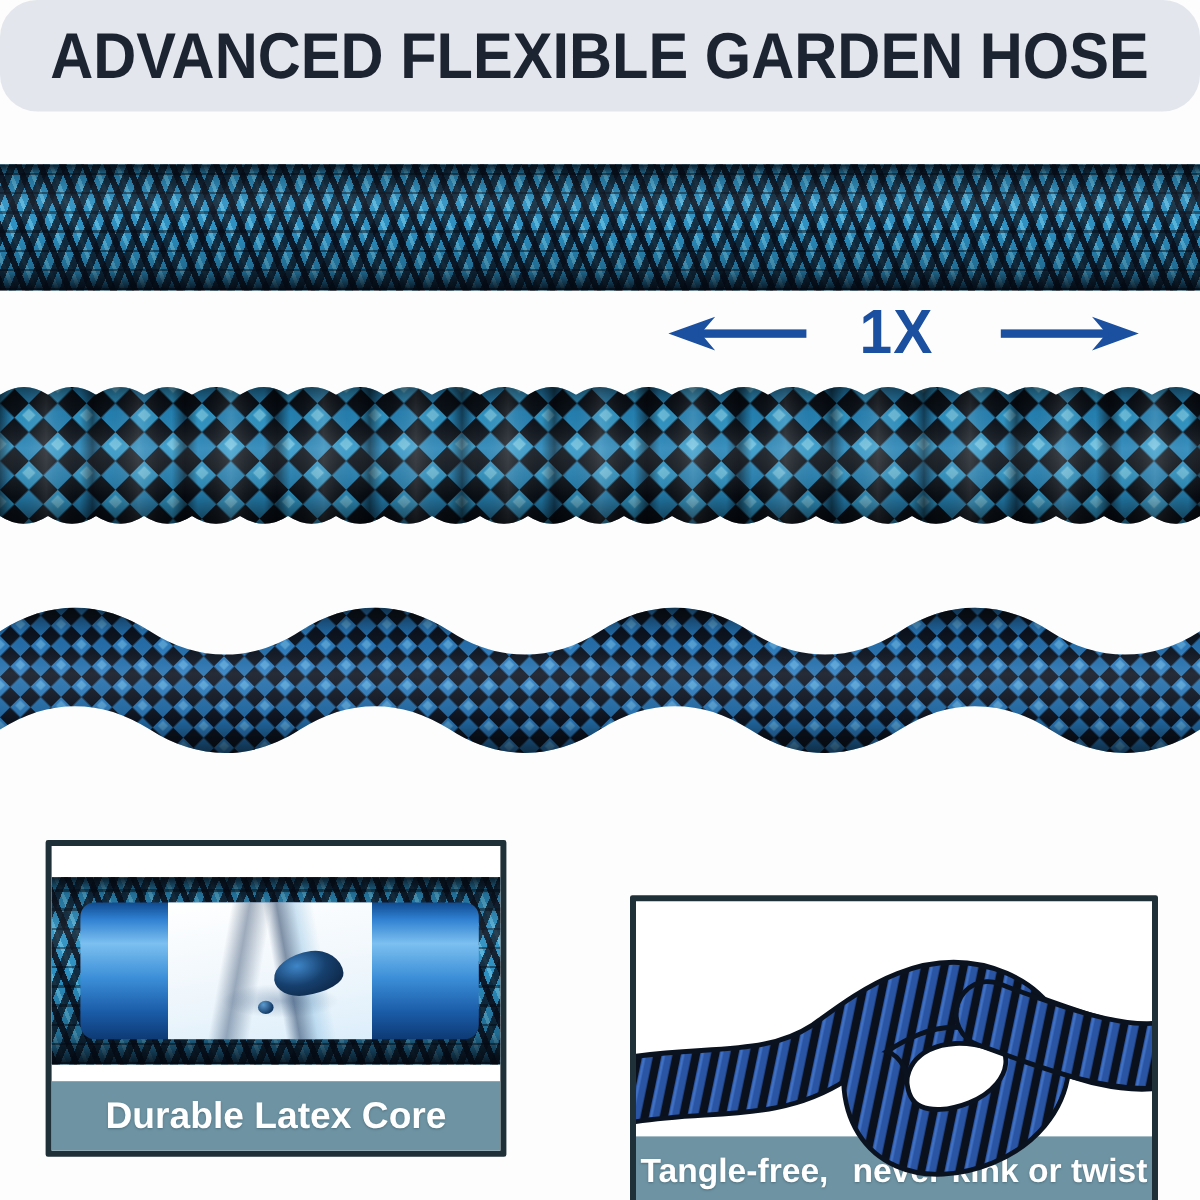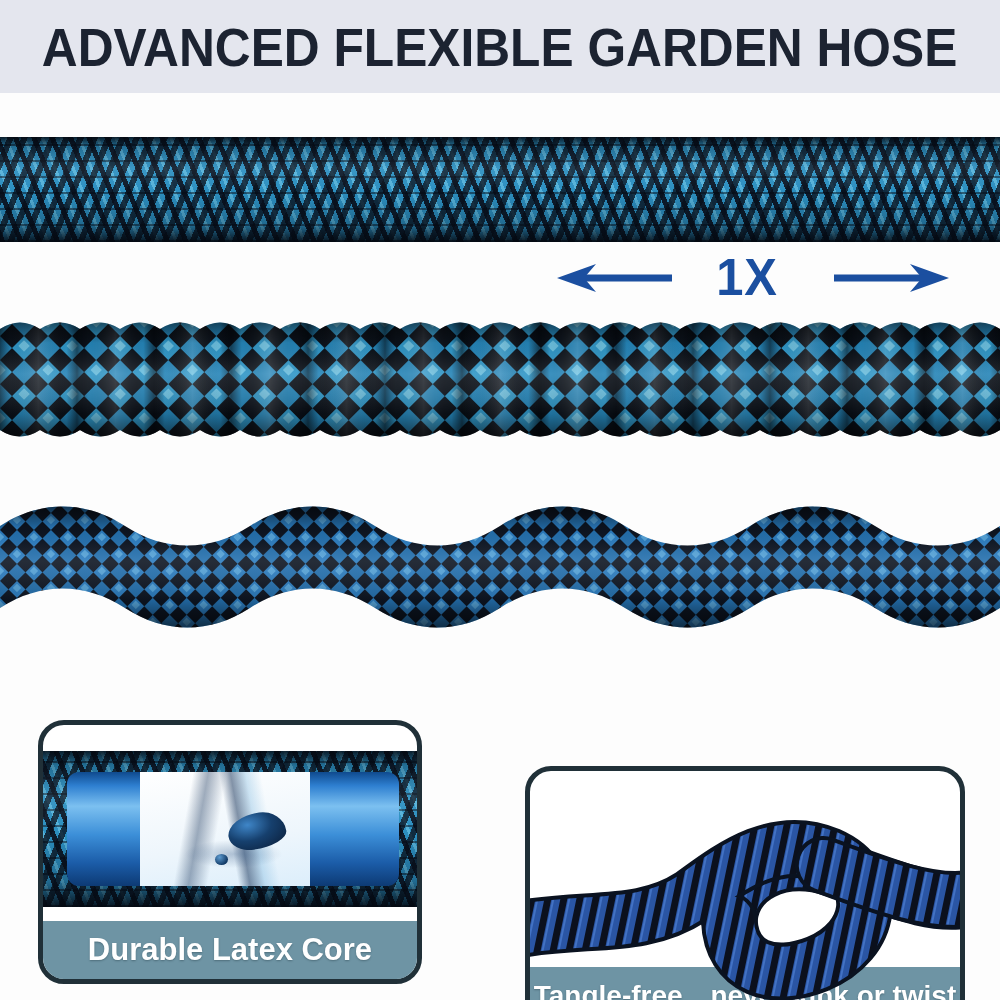--- a/index.html
+++ b/index.html
@@ -1,21 +1,21 @@
 <!DOCTYPE html>
 <html style="--accent_blue: #1b4fa0; --banner_bg: #e4e6ee; --banner_text: #1c2331; --hose_cyan: #2c8fc0; --hose_dark: #0d1b2b; --rope_blue: #2a55a4; --caption_bg: #6e94a4; --panel_border: #203038;"><head>
 <meta charset="utf-8">
 <style>
   html,body{margin:0;padding:0;background:#fff;}
   .stage{position:relative;width:1000px;height:1000px;overflow:hidden;background:#fdfdfd;
          font-family:"Liberation Sans",sans-serif;}
 
   
   .banner{position:absolute;top:0;left:0;width:1000px;height:93px;
-          background:var(--banner_bg,#e4e6ee);display:flex;align-items:center;justify-content:center;}
+          background:var(--banner_bg,#e4e6ee);display:flex;align-items:center;justify-content:center;border-radius:31px;}
   .banner h1{margin:0;font-size:54px;font-weight:700;color:var(--banner_text,#1c2331);
              transform:scaleX(.92);white-space:nowrap;letter-spacing:0;}
 
   
   .braid-tex{
     background:
       linear-gradient(180deg, rgba(3,8,16,.85) 0%, rgba(3,8,16,.25) 9%, rgba(255,255,255,.07) 30%,
                       rgba(3,8,16,0) 52%, rgba(3,8,16,.28) 84%, rgba(3,8,16,.9) 100%),
       repeating-linear-gradient(0deg, rgba(5,10,20,.5) 0 2px, rgba(5,10,20,0) 2px 16px),
       repeating-linear-gradient(112deg, rgba(8,16,28,0) 0 7px, rgba(8,16,28,.78) 7px 13px),
@@ -29,22 +29,22 @@
   .xrow{position:absolute;left:0;width:1000px;height:60px;color:var(--accent_blue,#1b4fa0);padding-left:48px;}
   .xrow-1{top:248px}.xrow-2{top:445px}.xrow-3{top:613px}
   .arrow{position:absolute;top:14px;width:118px;height:32px;color:var(--accent_blue,#1b4fa0);}
   .arrow.l{left:556px;}
   .arrow.r{left:832px;transform:scaleX(-1);}
   .xlabel{position:absolute;left:687px;top:0;width:120px;height:60px;line-height:58px;
           text-align:center;font-size:52px;font-weight:800;letter-spacing:1px;
           color:var(--accent_blue,#1b4fa0);transform:scaleX(.94);}
 
   
-  .panel{position:absolute;top:720px;height:264px;background:#fff;box-sizing:border-box;
-         border:5px solid var(--panel_border,#203038);border-radius:26px;overflow:hidden;}
+  .panel{position:absolute;top:700px;height:264px;background:#fff;box-sizing:border-box;
+         border:5px solid var(--panel_border,#203038);border-radius:2px;overflow:hidden;}
   .panel-left{left:38px;width:384px;}
   .panel-right{left:525px;width:440px;margin-top:46px;}
   .panel-caption{position:absolute;left:0;right:0;bottom:0;height:58px;z-index:1;
          background:var(--caption_bg,#6e94a4);display:flex;align-items:center;justify-content:center;
          color:#fff;font-weight:700;text-shadow:0 1px 2px rgba(20,40,50,.35);}
   .panel-left .panel-caption{font-size:31px;}
   .panel-right .panel-caption{font-size:28px;transform-origin:center;}
   .cap-gap{margin-left:20px;}
 
   

